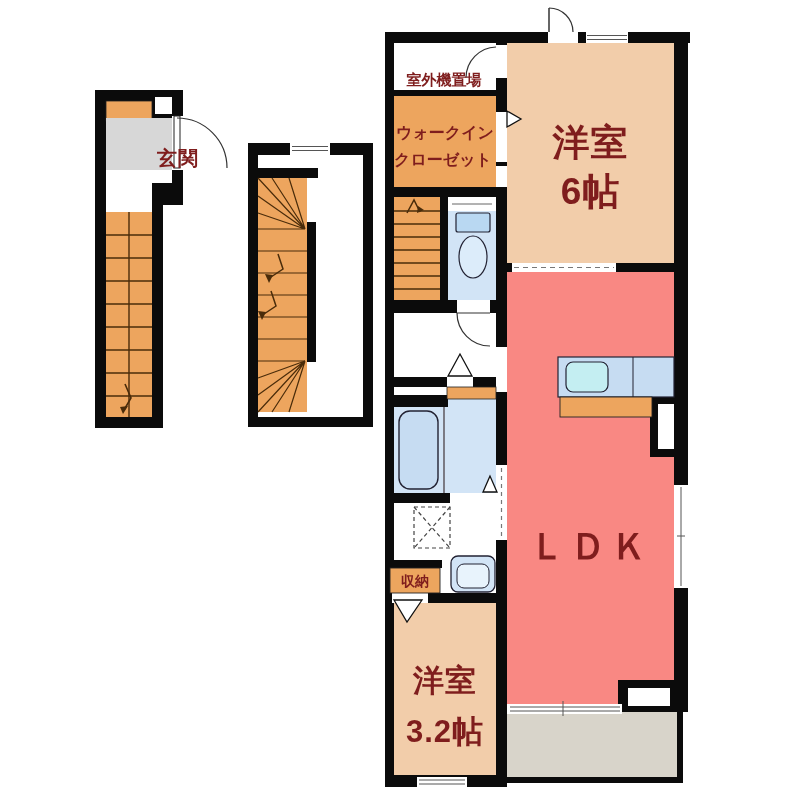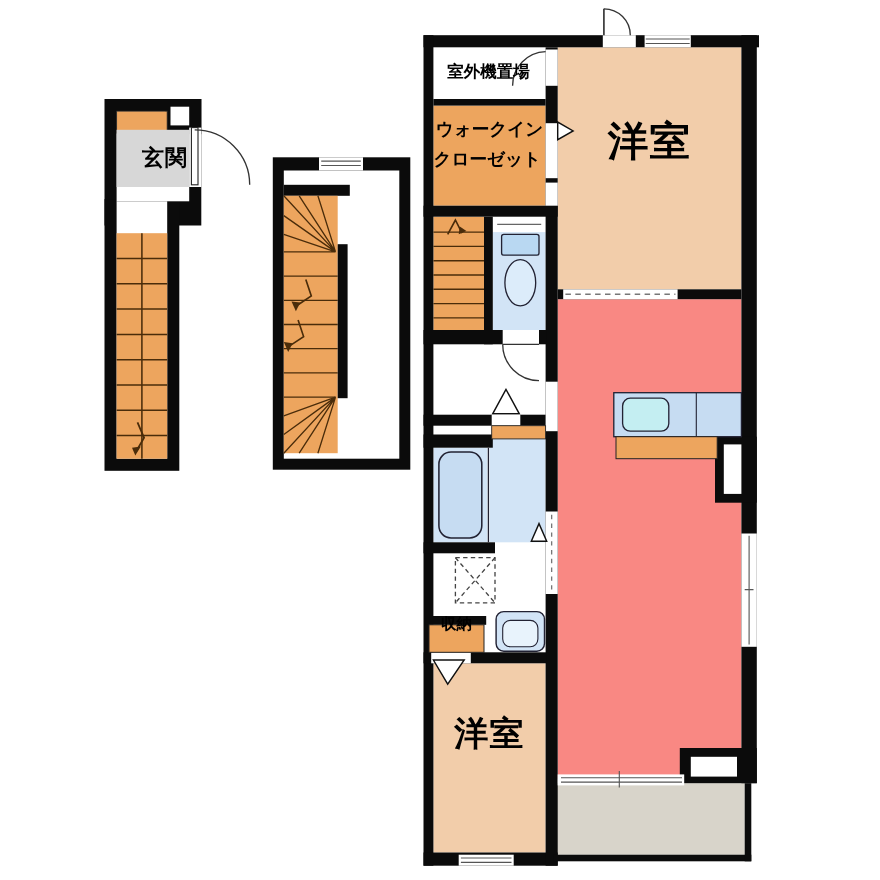--- a/index.html
+++ b/index.html
@@ -2,22 +2,22 @@
 <html style="--wall: #0b0b0b; --stairs-orange: #eda55e; --room-peach: #f2cdaa; --ldk-salmon: #f98883; --water-blue: #d2e4f6; --tub-blue: #c6dcf2; --sink-cyan: #c4eef2; --balcony-gray: #d8d4ca; --genkan-gray: #d7d7d7; --line-brown: #4a2c0a;"><head>
 <meta charset="utf-8">
 <style>
   html,body{margin:0;padding:0;background:#ffffff;}
   .stage{
     position:relative;width:800px;height:800px;background:#fff;overflow:hidden;
     font-family:"Liberation Sans","DejaVu Sans",sans-serif;
   }
   .stage svg{position:absolute;left:0;top:0;}
   .lbl{
-    position:absolute;font-weight:900;color:#000000;text-align:center;
-    line-height:1.12;white-space:nowrap;letter-spacing:1px;
+    position:absolute;font-weight:900;color:#7f1d1d;text-align:center;
+    line-height:1.12;white-space:nowrap;letter-spacing:1px;margin-top:14px;
   }
 </style>
 </head>
 <body>
 
 <div class="stage">
 
 <svg width="800" height="800" viewBox="0 0 800 800">
 
   <g>
@@ -182,28 +182,31 @@
 
     <g>
       <rect x="558" y="357" width="116" height="40" style="fill:var(--tub-blue)" stroke="#223" stroke-width="1.2"></rect>
       <path d="M633,357 V397" stroke="#223" stroke-width="1"></path>
       <rect x="566" y="362" width="42" height="30" rx="7" style="fill:var(--sink-cyan)" stroke="#223" stroke-width="1.2"></rect>
       <rect x="560" y="397" width="92" height="20" style="fill:var(--stairs-orange)" stroke="#222" stroke-width="0.9"></rect>
     </g>
   </g>
 </svg>
 
-<div class="lbl" style="left:106px;top:133px;width:88px;font-size:20px;">玄関</div>
+<div class="lbl" style="left:106px;top:133px;width:88px;font-size:20px;padding-left:28px;">玄関</div>
 
 <div class="lbl" style="left:390px;top:58px;width:108px;font-size:15px;letter-spacing:0;">室外機置場</div>
 
 <div class="lbl" style="left:394px;top:110px;width:102px;font-size:16px;letter-spacing:0;">ウォークイン</div>
 <div class="lbl" style="left:394px;top:137px;width:81px;font-size:16px;letter-spacing:0;">クローゼット</div>
 
 <div class="lbl" style="left:507px;top:108px;width:167px;font-size:37px;">洋室</div>
-
+<div class="lbl" style="left:507px;top:157px;width:167px;font-size:37px;">6帖</div>
+
+<div class="lbl" style="left:507px;top:512px;width:167px;font-size:37px;letter-spacing:4px;">ＬＤＫ</div>
 
 <div class="lbl" style="left:390px;top:560px;width:50px;font-size:14px;letter-spacing:0;">収納</div>
 
 <div class="lbl" style="left:394px;top:650px;width:102px;font-size:31px;">洋室</div>
+<div class="lbl" style="left:394px;top:701px;width:102px;font-size:31px;">3.2帖</div>
 
 
 </div>
 
 </body></html>

